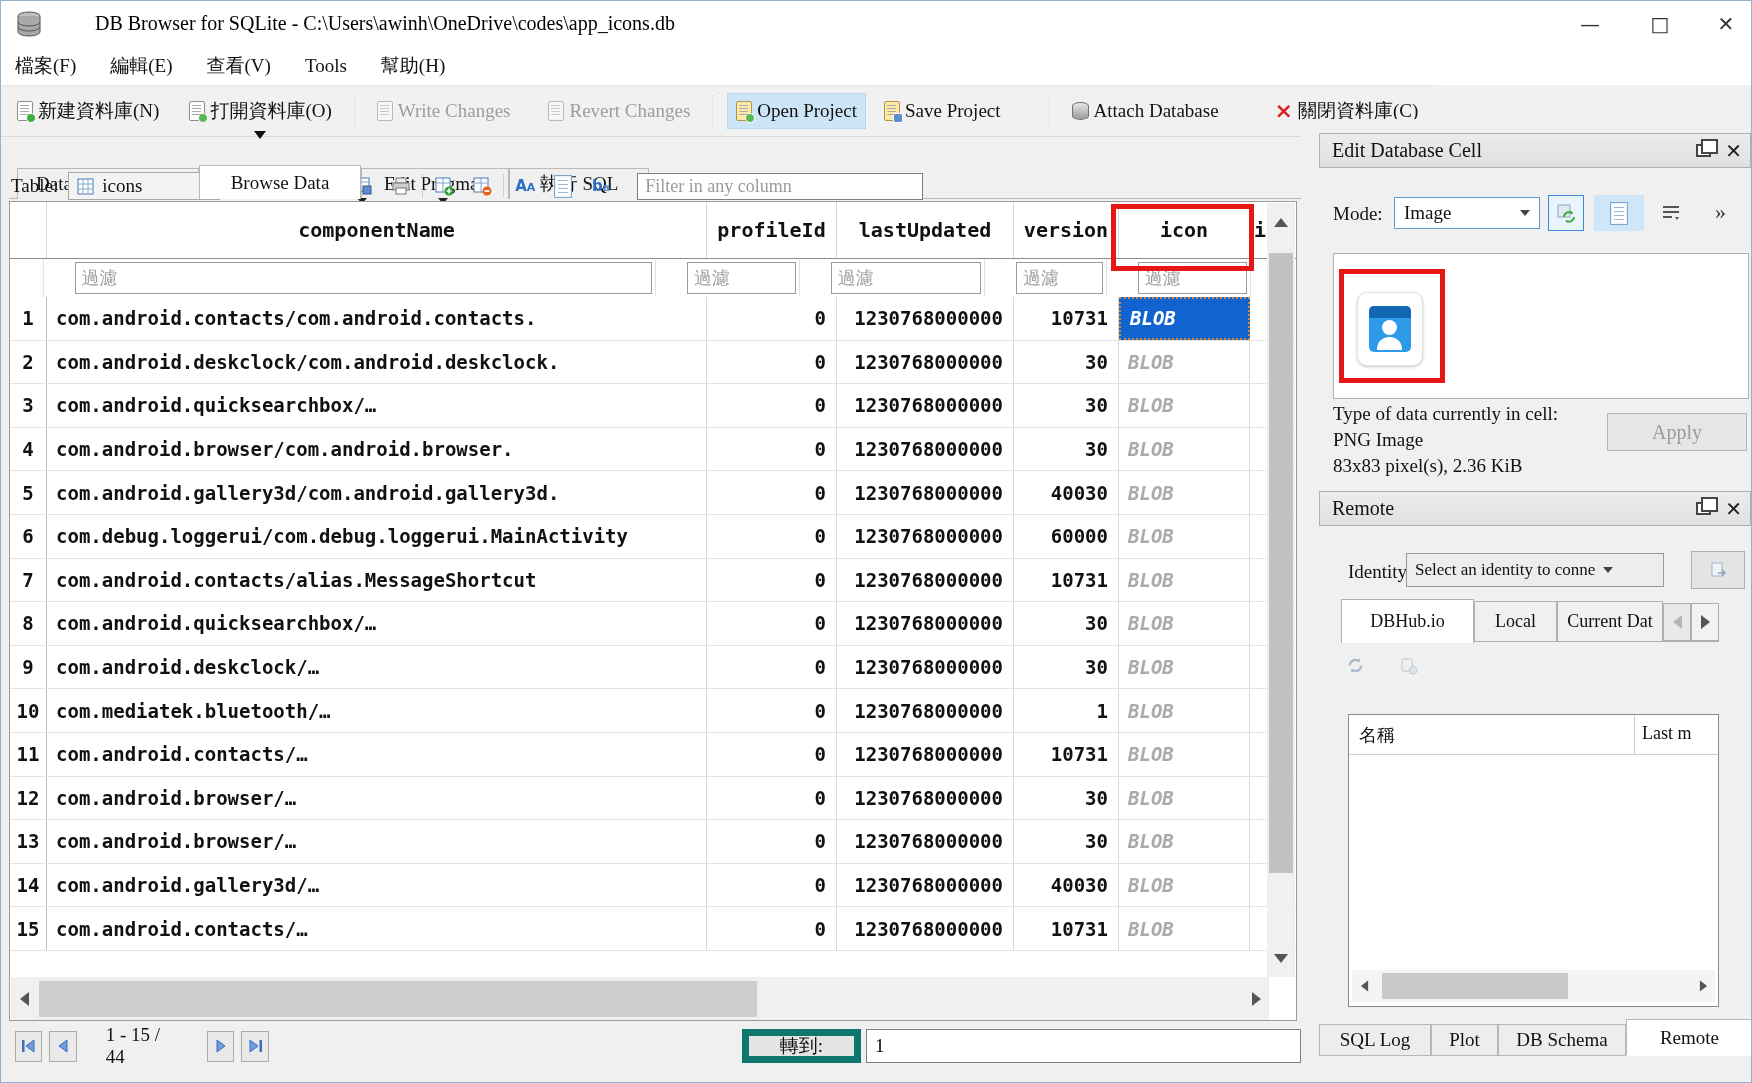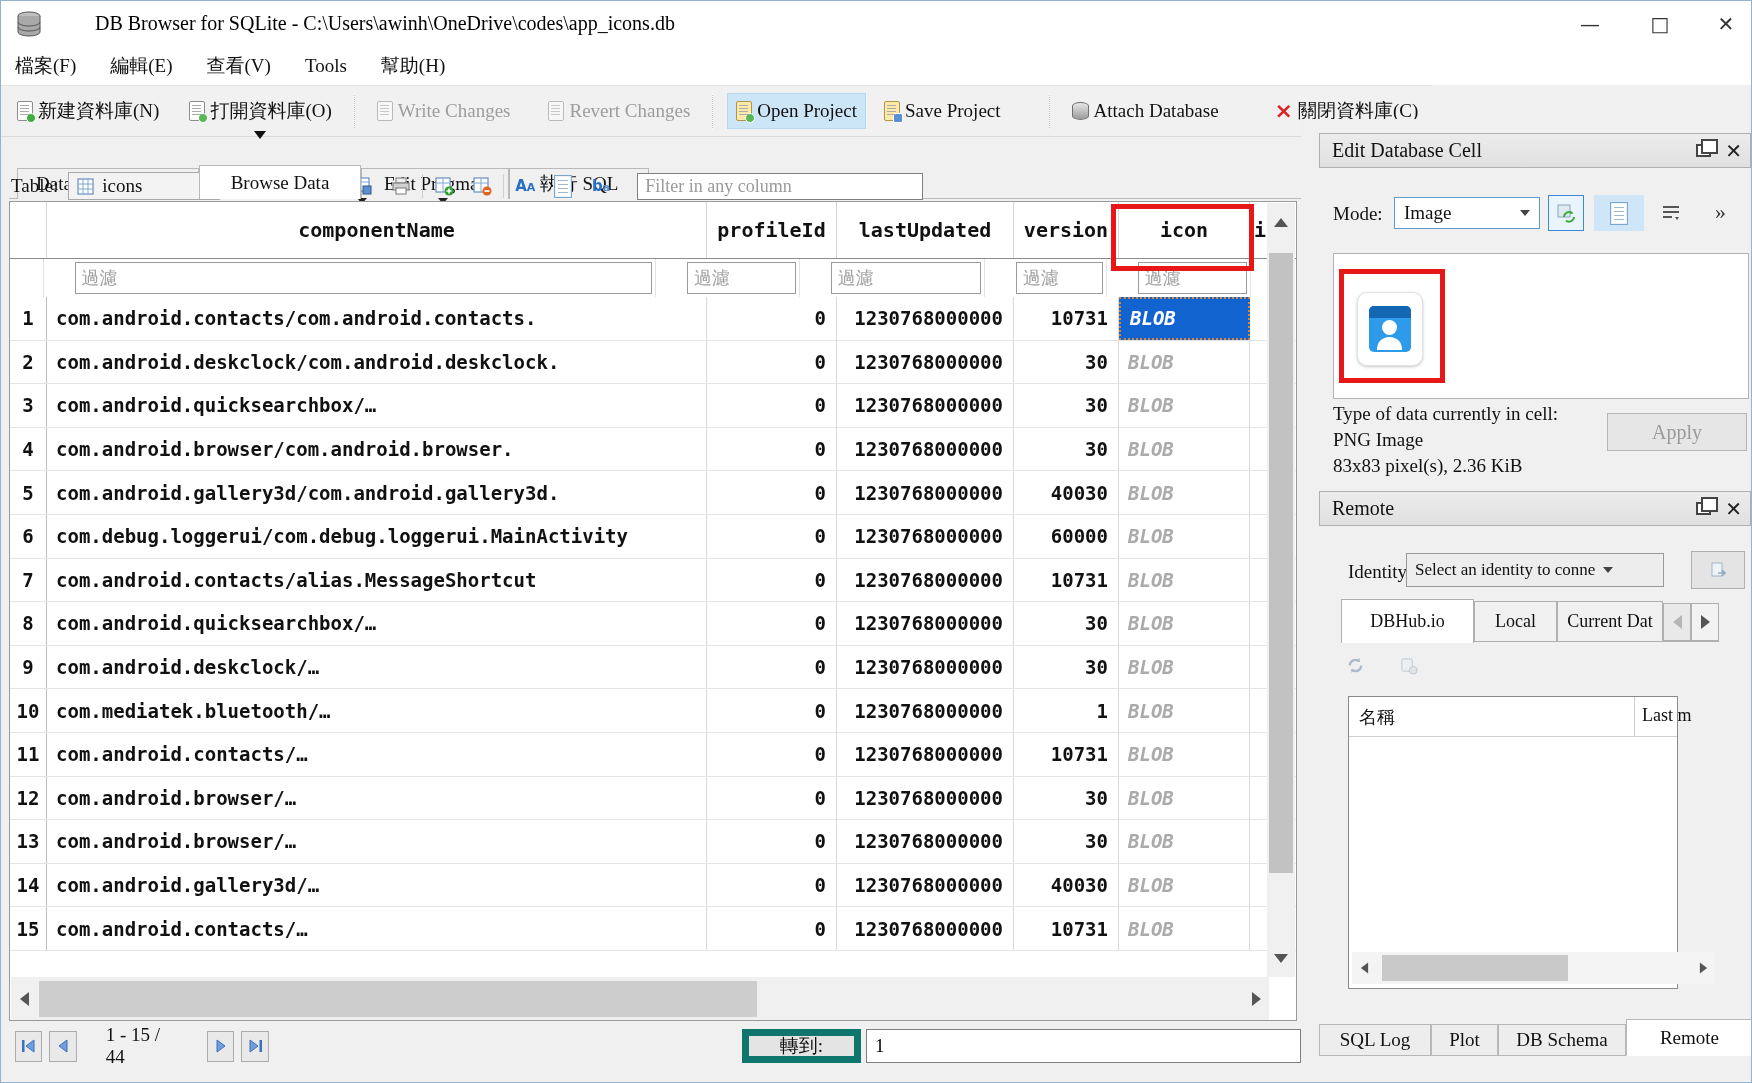--- a/index.html
+++ b/index.html
@@ -617,21 +617,21 @@
           <path d="M14 2 l1 4 -4 0z M6 18 l-1-4 4 0z" fill="#5a7da0"></path>
         </svg>
     </div>
     <div class="abs" style="left:98px;top:537px">
       <svg width="19" height="19" viewBox="0 0 20 20" style="opacity:.45">
           <rect x="3" y="3" width="11" height="13" rx="2" fill="#e8edf2" stroke="#7d93a8"></rect>
           <circle cx="15" cy="15" r="4" fill="#cfd8e0" stroke="#7d93a8"></circle>
         </svg>
     </div>
 
-    <div class="rtable" style="left:47px;top:577px;width:330px;height:293px">
+    <div class="rtable" style="left:47px;top:595px;width:371px;height:293px">
       <div class="hdr">
         <span class="abs" style="left:10px;top:8px">名稱</span>
         <span class="abs" style="left:285px;top:0;width:1px;height:40px;background:#cfcfcf"></span>
         <span class="abs" style="left:293px;top:8px;white-space:nowrap">Last m</span>
       </div>
       <div class="rhscroll" style="width:363px">
         <div class="sbtn" style="width:24px">
             <span class="tri-l" style="transform:scale(.8)"></span>
           </div>
         <div class="rhthumb"></div>

